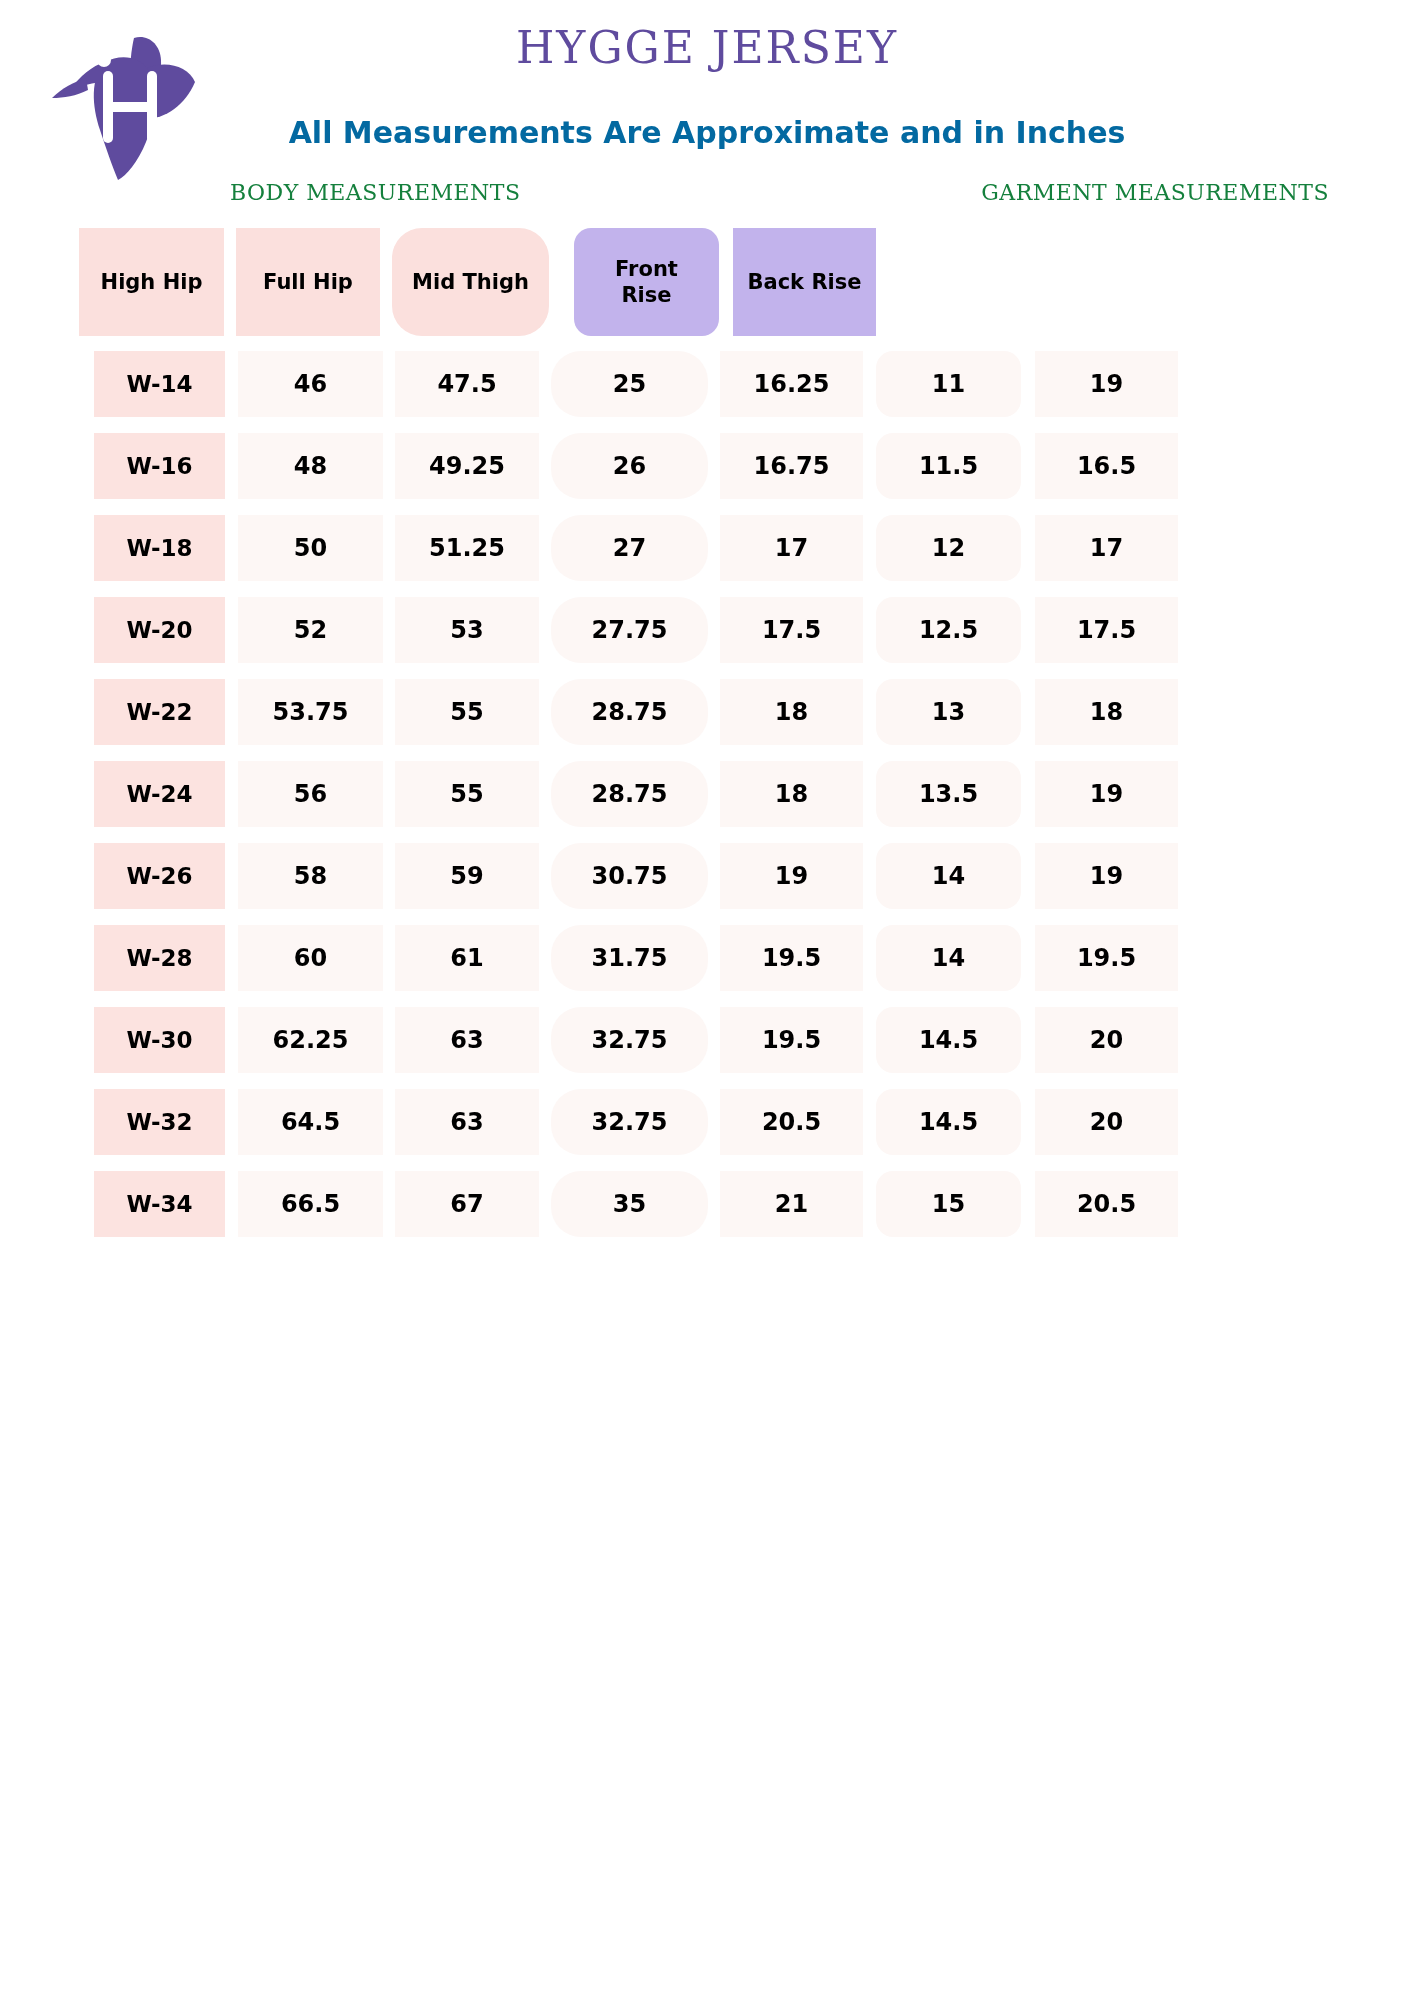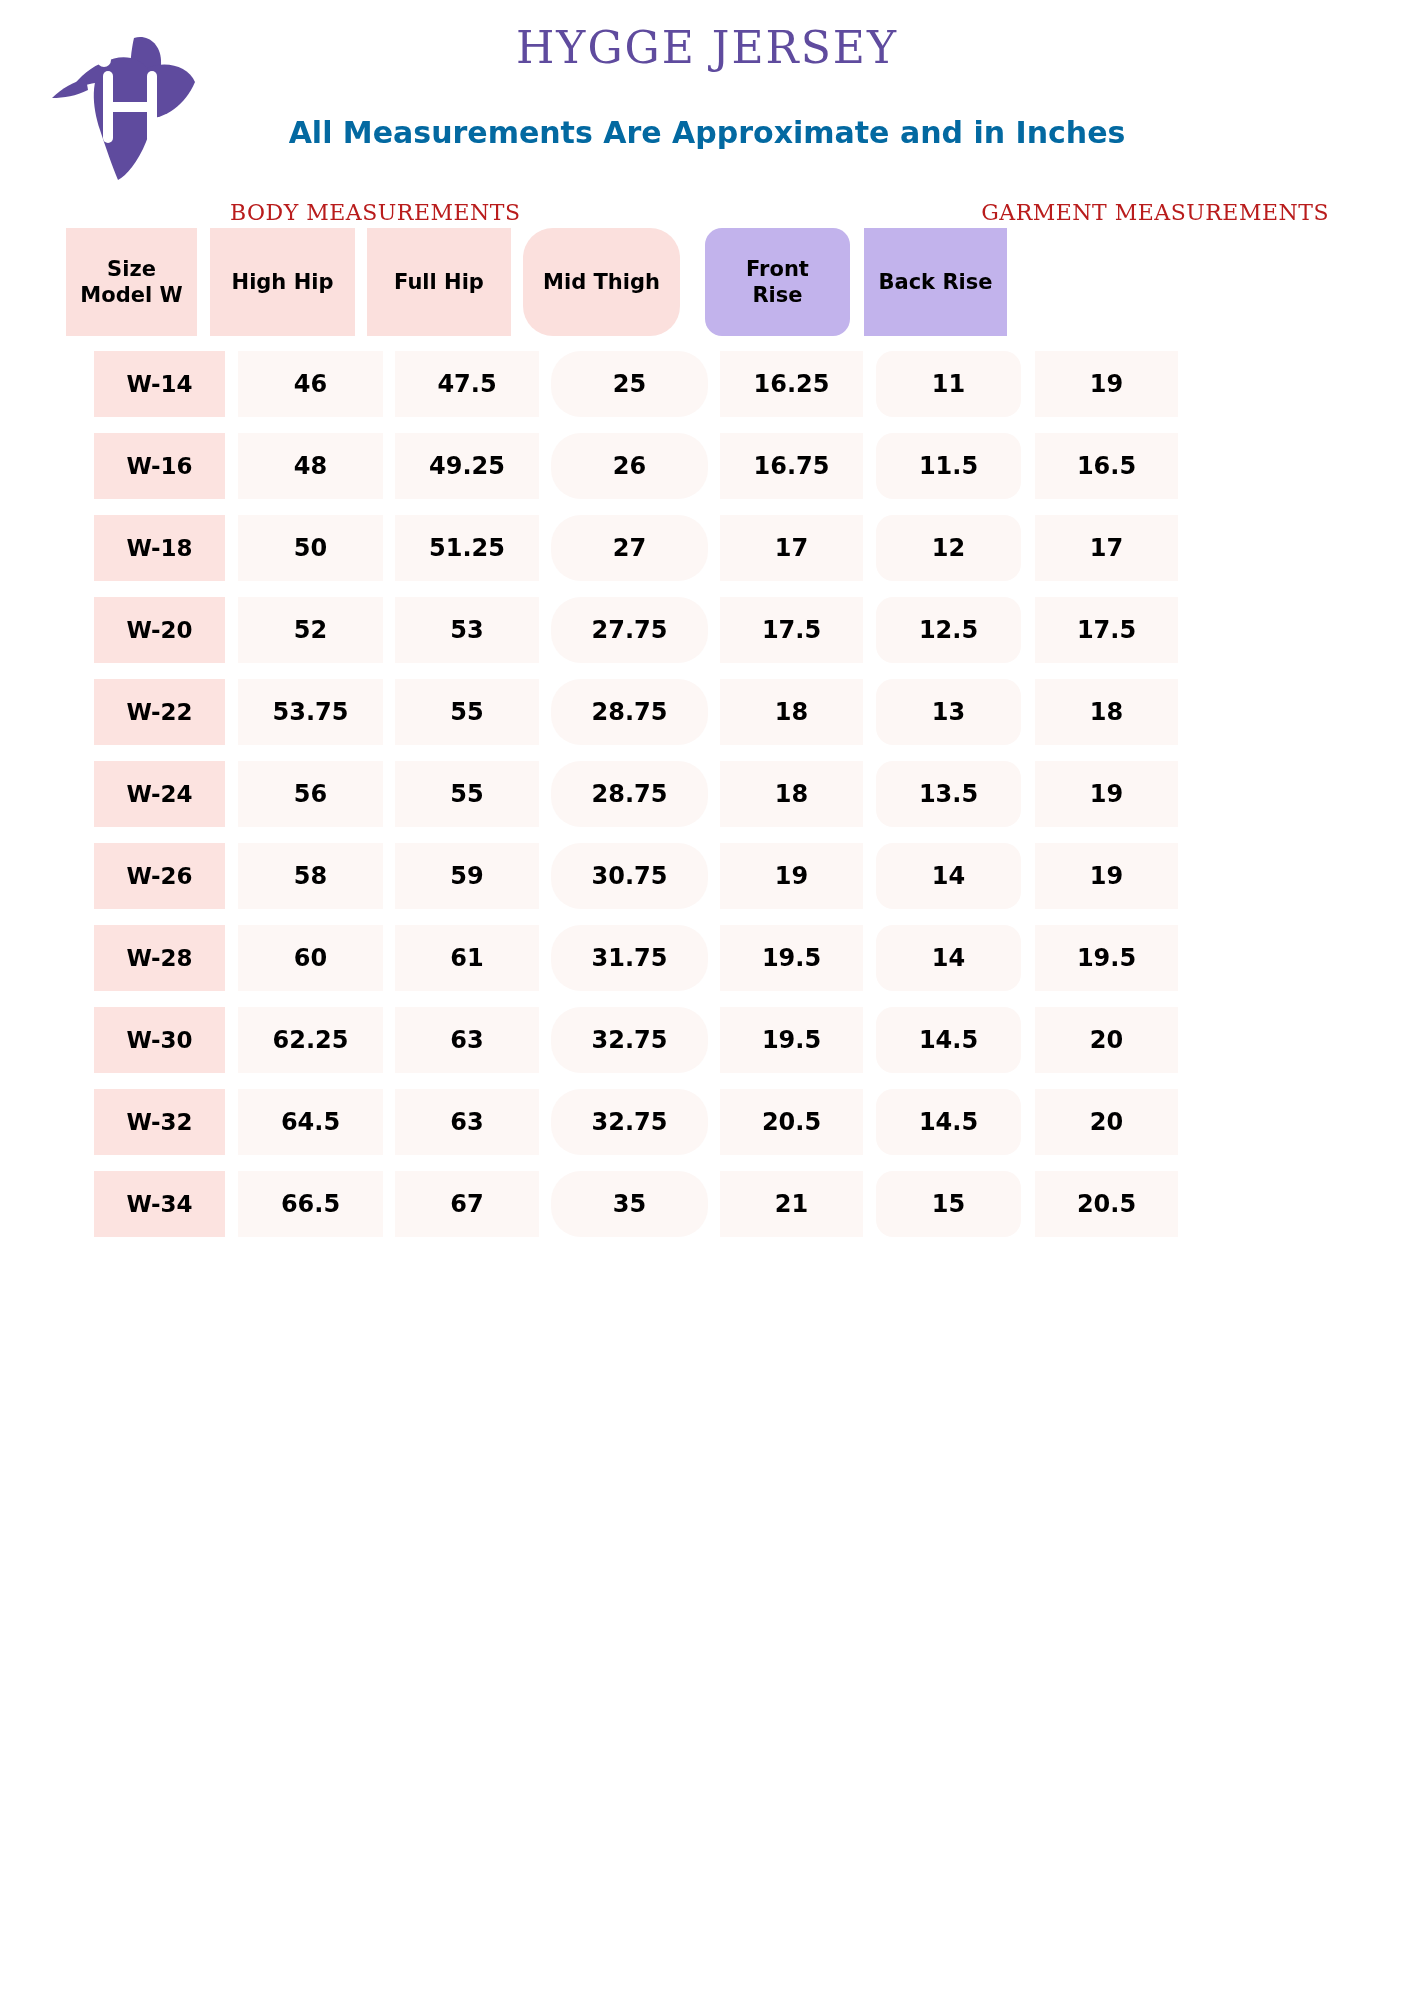--- a/index.html
+++ b/index.html
@@ -65,23 +65,22 @@
     right: 85px;
     top: 180px;
     height: 30px;
   }
   .group-label {
     position: absolute;
     font-family: "DejaVu Serif", serif;
     font-size: 22px;
     font-weight: 400;
     letter-spacing: 0.5px;
-    color: #b91c1c;
+    color: #15803d;
     white-space: nowrap;
-    margin-top: 20px;
   }
   .group-label.body { left: 145px; }
   .group-label.garment { right: 0px; text-align: center; }
 
   
   .table {
     position: absolute;
     left: 66px;
     top: 228px;
     width: 1290px;
@@ -185,26 +184,20 @@
 
     <div class="group-labels">
       <div class="group-label body">BODY MEASUREMENTS</div>
       <div class="group-label garment">GARMENT MEASUREMENTS</div>
     </div>
   </div>
 
   <div class="table">
 
     <div class="row header-row">
-      <div class="cell c0">
-        <div>
-          <span class="hdr-line">Size</span>
-          <span class="hdr-line">Model W</span>
-        </div>
-      </div>
       <div class="gap-a"></div>
 
       <div class="cell c1">High Hip</div>
       <div class="gap-b"></div>
 
       <div class="cell c2">Full Hip</div>
       <div class="gap-c"></div>
 
       <div class="cell c3">Mid Thigh</div>
       <div class="gap-d"></div>

